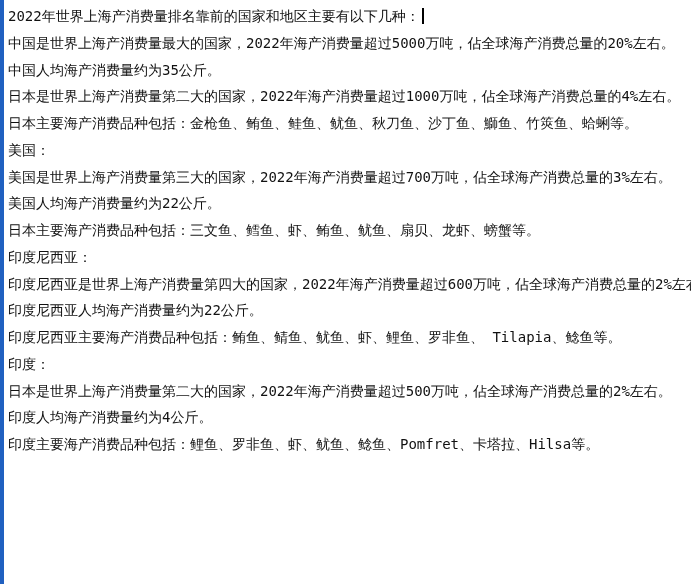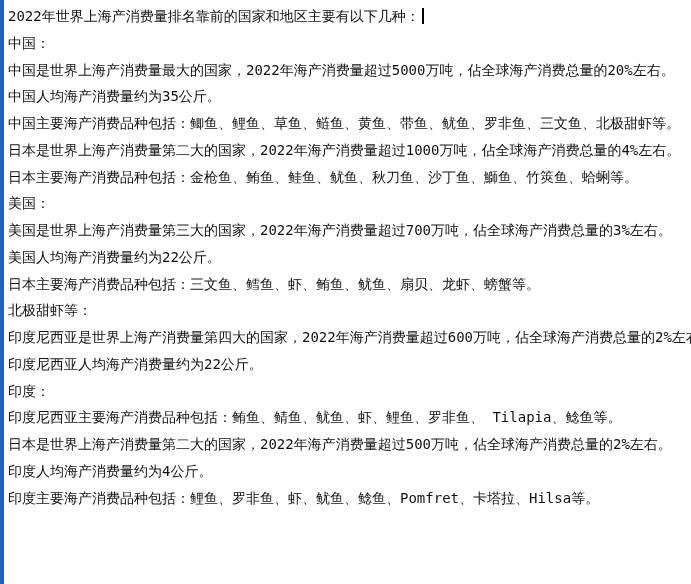--- a/index.html
+++ b/index.html
@@ -47,32 +47,30 @@
     margin-left: 2px;
   }
 </style>
 </head>
 <body>
 
 <div class="page">
   <div class="accent-bar" style="background: rgb(32, 96, 192);"></div>
   <div class="content">
     <div class="line"><span>2022年世界上海产消费量排名靠前的国家和地区主要有以下几种：</span><span class="cursor" style="display: inline-block;"></span></div>
-    <div class="line"><span>中国：</span></div>
     <div class="line"><span>中国是世界上海产消费量最大的国家，2022年海产消费量超过5000万吨，佔全球海产消费总量的20%左右。</span></div>
     <div class="line"><span>中国人均海产消费量约为35公斤。</span></div>
-    <div class="line"><span>中国主要海产消费品种包括：鲫鱼、鲤鱼、草鱼、鲢鱼、黄鱼、带鱼、鱿鱼、罗非鱼、三文鱼、北极甜虾等。</span></div>
     <div class="line"><span>日本是世界上海产消费量第二大的国家，2022年海产消费量超过1000万吨，佔全球海产消费总量的4%左右。</span></div>
     <div class="line"><span>日本主要海产消费品种包括：金枪鱼、鲔鱼、鲑鱼、鱿鱼、秋刀鱼、沙丁鱼、鰤鱼、竹筴鱼、蛤蜊等。</span></div>
     <div class="line"><span>美国：</span></div>
     <div class="line"><span>美国是世界上海产消费量第三大的国家，2022年海产消费量超过700万吨，佔全球海产消费总量的3%左右。</span></div>
     <div class="line"><span>美国人均海产消费量约为22公斤。</span></div>
     <div class="line"><span>日本主要海产消费品种包括：三文鱼、鳕鱼、虾、鲔鱼、鱿鱼、扇贝、龙虾、螃蟹等。</span></div>
-    <div class="line"><span>北极甜虾等：</span></div>
+    <div class="line"><span>印度尼西亚：</span></div>
     <div class="line"><span>印度尼西亚是世界上海产消费量第四大的国家，2022年海产消费量超过600万吨，佔全球海产消费总量的2%左右。</span></div>
     <div class="line"><span>印度尼西亚人均海产消费量约为22公斤。</span></div>
+    <div class="line"><span>印度尼西亚主要海产消费品种包括：鲔鱼、鲭鱼、鱿鱼、虾、鲤鱼、罗非鱼、 Tilapia、鲶鱼等。</span></div>
     <div class="line"><span>印度：</span></div>
-    <div class="line"><span>印度尼西亚主要海产消费品种包括：鲔鱼、鲭鱼、鱿鱼、虾、鲤鱼、罗非鱼、 Tilapia、鲶鱼等。</span></div>
     <div class="line"><span>日本是世界上海产消费量第二大的国家，2022年海产消费量超过500万吨，佔全球海产消费总量的2%左右。</span></div>
     <div class="line"><span>印度人均海产消费量约为4公斤。</span></div>
     <div class="line"><span>印度主要海产消费品种包括：鲤鱼、罗非鱼、虾、鱿鱼、鲶鱼、Pomfret、卡塔拉、Hilsa等。</span></div>
   </div>
 </div>
 
 </body></html>

